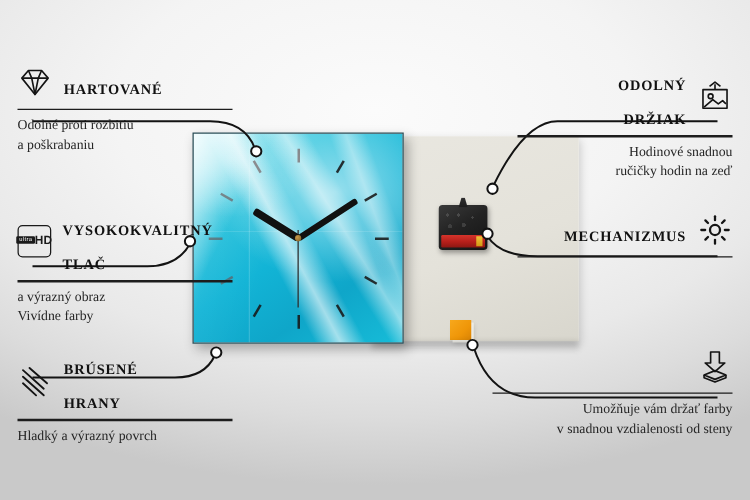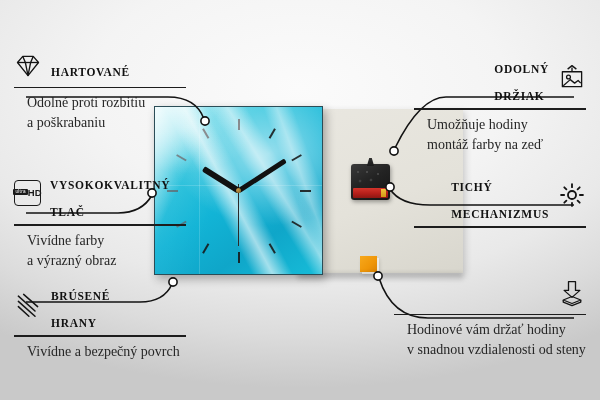--- a/index.html
+++ b/index.html
@@ -134,21 +134,21 @@
     border-radius: 50%;
     background: radial-gradient(circle at 35% 35%, #c79a4c, #7a5a1e);
   }
 
   
   .connectors { position: absolute; inset: 0; pointer-events: none; }
 
   
   .feature { position: absolute; width: 172px; }
   .feature.left  { text-align: left;  left: 14px; }
-  .feature.right { right: 14px; }
+  .feature.right { text-align: right; right: 14px; }
 
   .f-head {
     display: flex; align-items: center; gap: 9px;
     min-height: 32px;
   }
   .feature.right .f-head { flex-direction: row-reverse; }
   .f-title {
     font-size: 11.5px;
     font-weight: 700;
     letter-spacing: 0.7px;
@@ -156,24 +156,23 @@
     text-transform: uppercase;
     color: #111;
     margin-top: 12px;
   }
   .f-rule {
     height: 1.4px;
     background: #1d1d1d;
     margin: 5px 0 5px 0;
   }
   .f-desc {
-    font-size: 14px;
+    font-size: 11px;
     line-height: 1.42;
     color: #262626;
-    margin-left: 13px;
   }
   .f-icon { flex: 0 0 auto; width: 28px; height: 28px; display: block; }
 
   .badge-hd {
     width: 25px; height: 24px;
     border: 1.6px solid #1a1a1a;
     border-radius: 4px;
     display: flex; flex-direction: row;
     align-items: center; justify-content: center;
     line-height: 1;
@@ -284,43 +283,43 @@
         <span class="b-top">ultra</span>
         <span class="b-bot">HD</span>
       </div>
       <div>
         <div class="f-title">VYSOKOKVALITNÝ</div>
         <div class="f-title">TLAČ</div>
       </div>
     </div>
     <div class="f-rule"></div>
     <div class="f-desc">
+      <div>a výrazný obraz</div>
       <div>Vivídne farby</div>
-      <div>a výrazný obraz</div>
     </div>
   </div>
 
   <div class="feature left" style="top:277px">
     <div class="f-head">
       <svg class="f-icon" viewBox="0 0 32 32">
         <g stroke="#141414" stroke-width="1.7" stroke-linecap="round">
           <line x1="5" y1="7" x2="24" y2="24"></line>
           <line x1="5" y1="13" x2="24" y2="30"></line>
           <line x1="5" y1="19" x2="17" y2="30"></line>
           <line x1="11" y1="5" x2="27" y2="19"></line>
         </g>
       </svg>
       <div>
         <div class="f-title">BRÚSENÉ</div>
         <div class="f-title">HRANY</div>
       </div>
     </div>
     <div class="f-rule"></div>
     <div class="f-desc">
-      <div>Vivídne a bezpečný povrch</div>
+      <div>Hladký a výrazný povrch</div>
     </div>
   </div>
 
   <div class="feature right" style="top:50px">
     <div class="f-head">
       <svg class="f-icon" viewBox="0 0 32 32">
         <g fill="none" stroke="#141414" stroke-width="1.5" stroke-linejoin="round">
           <rect x="5" y="10" width="22" height="17"></rect>
           <path d="M16 10 L16 5"></path>
           <path d="M11 7 L16 3 L21 7"></path>
@@ -328,58 +327,57 @@
           <path d="M6 26 L14 19 L19 23 L23 20 L26 23"></path>
         </g>
       </svg>
       <div>
         <div class="f-title">ODOLNÝ</div>
         <div class="f-title">DRŽIAK</div>
       </div>
     </div>
     <div class="f-rule"></div>
     <div class="f-desc">
-      <div>Umožňuje hodiny</div>
-      <div>montáž farby na zeď</div>
+      <div>Hodinové snadnou</div>
+      <div>ručičky hodin na zeď</div>
     </div>
   </div>
 
   <div class="feature right" style="top:168px">
     <div class="f-head">
       <svg class="f-icon" viewBox="0 0 32 32">
         <g fill="none" stroke="#141414" stroke-width="2.1" stroke-linecap="round">
           <circle cx="16" cy="16" r="4.6"></circle>
           <path d="M16 3.5 L16 7"></path>
             <path d="M16 25 L16 28.5"></path>
           <path d="M3.5 16 L7 16"></path>
             <path d="M25 16 L28.5 16"></path>
           <path d="M7.2 7.2 L9.6 9.6"></path>
             <path d="M22.4 22.4 L24.8 24.8"></path>
           <path d="M24.8 7.2 L22.4 9.6"></path>
             <path d="M9.6 22.4 L7.2 24.8"></path>
         </g>
       </svg>
       <div>
-        <div class="f-title">TICHÝ</div>
         <div class="f-title">MECHANIZMUS</div>
       </div>
     </div>
     <div class="f-rule"></div>
   </div>
 
   <div class="feature right" style="top:277px; width:192px">
     <div class="f-head">
       <svg class="f-icon" viewBox="0 0 32 32">
         <g fill="none" stroke="#141414" stroke-width="1.5" stroke-linejoin="round">
           <path d="M12 3 L20 3 L20 13 L25 13 L16 21 L7 13 L12 13 Z"></path>
           <path d="M6 24 L16 20 L26 24 L16 28 Z"></path>
           <path d="M6 24 L6 26.5 L16 30.5 L26 26.5 L26 24"></path>
         </g>
       </svg>
     </div>
     <div class="f-rule"></div>
     <div class="f-desc">
-      <div>Hodinové vám držať hodiny</div>
+      <div>Umožňuje vám držať farby</div>
       <div>v snadnou vzdialenosti od steny</div>
     </div>
   </div>
 
 </div>
 
 </body></html>

